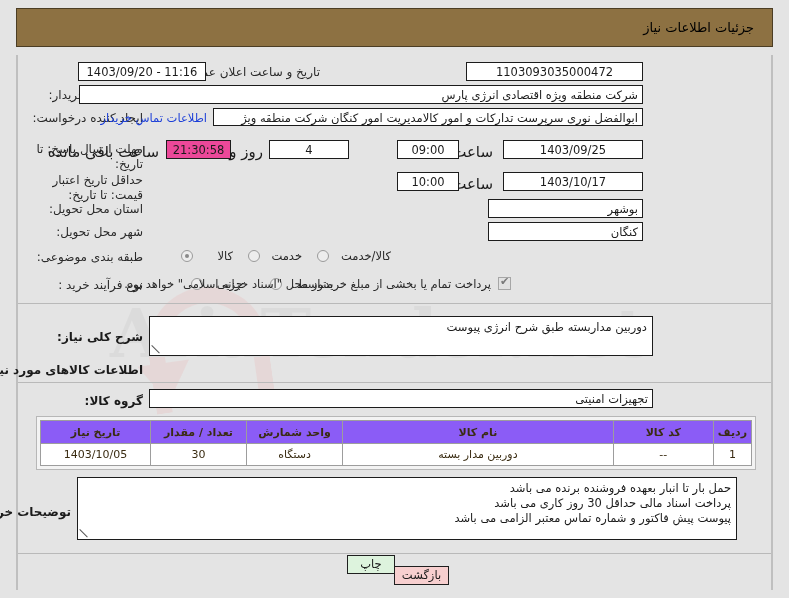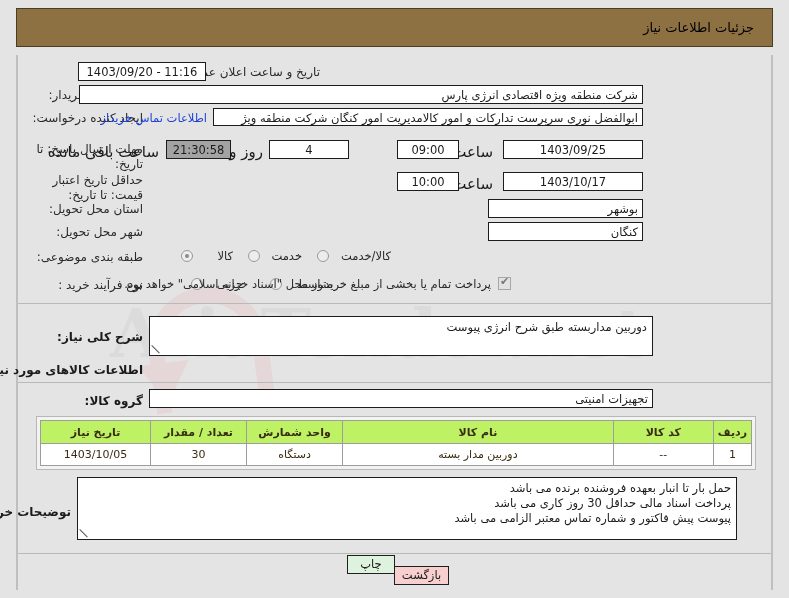--- a/index.html
+++ b/index.html
@@ -109,21 +109,21 @@
     font-size: 11.5px;
     color: #1b1b1b;
     line-height: 16px;
     padding: 1px 4px 0 4px;
     text-align: center;
     overflow: hidden;
     white-space: nowrap;
     z-index: 3;
   }
   .fld.right { text-align: right; }
-  .fld.cream { background: #a3a3a3; }
+  .fld.cream { background: #ec4899; }
 
   .plain {
     position: absolute;
     font-size: 15px;
     color: #1b1b1b;
     z-index: 3;
     white-space: nowrap;
   }
   .link {
     position: absolute;
@@ -220,21 +220,21 @@
     background: #f3f3f3;
     padding: 3px;
     z-index: 3;
   }
   table.items {
     width: 100%;
     border-collapse: collapse;
     font-size: 11px;
   }
   table.items th {
-    background: #bef264;
+    background: #8b5cf6;
     border: 1px solid #9d9d9d;
     color: #3a2c12;
     font-weight: bold;
     height: 23px;
     padding: 0 4px;
     text-align: center;
     white-space: nowrap;
   }
   table.items td {
     background: #ffffff;
@@ -273,20 +273,21 @@
     <div class="wm-text">AriaTender.net</div>
   </div>
 
   <div class="titlebar">
     <div class="t">جزئیات اطلاعات نیاز</div>
   </div>
 
   <div class="content"></div>
 
   <div class="lbl" style="right:646px; top:65px;">شماره نیاز:</div>
+  <div class="fld" style="right:146px; top:62px; width:177px; height:19px;">1103093035000472</div>
 
   <div class="lbl" style="right:469px; top:65px;">تاریخ و ساعت اعلان عمومی:</div>
   <div class="fld" style="right:583px; top:62px; width:128px; height:19px;">11:16 - 1403/09/20</div>
 
   <div class="lbl" style="right:646px; top:88px;">نام دستگاه خریدار:</div>
   <div class="fld right" style="right:146px; top:85px; width:564px; height:19px;">شرکت منطقه ویژه اقتصادی انرژی پارس</div>
 
   <div class="lbl" style="right:646px; top:111px;">ایجاد کننده درخواست:</div>
   <div class="fld right" style="right:146px; top:108px; width:430px; height:18px;">ابوالفضل نوری سرپرست تدارکات و امور کالامدیریت امور کنگان شرکت منطقه ویژ</div>
   <div class="link" style="right:582px; top:111px;">اطلاعات تماس خریدار</div>

